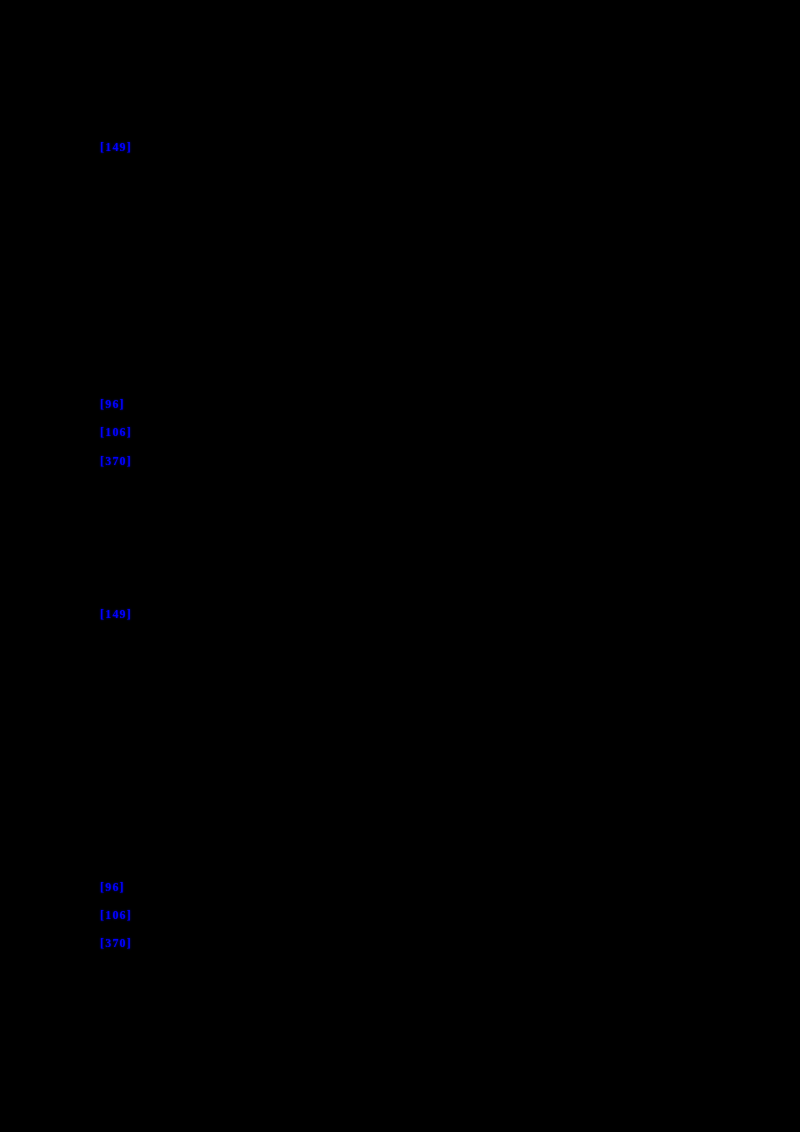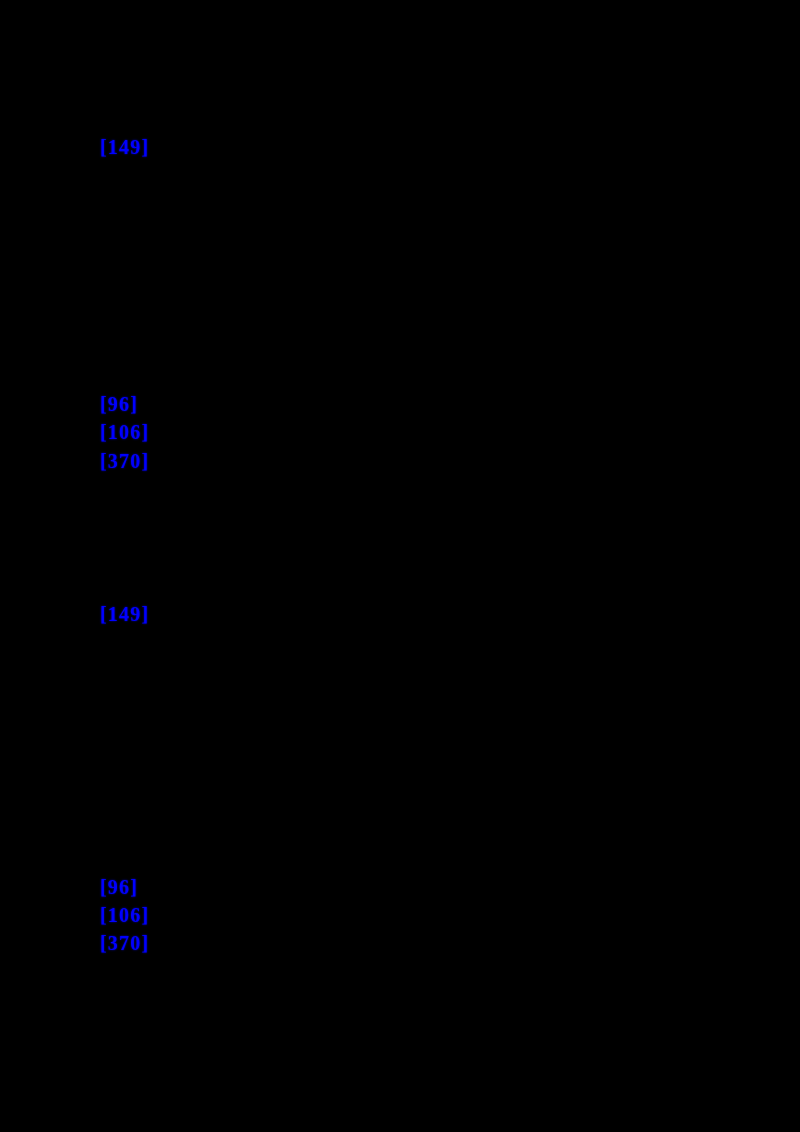--- a/index.html
+++ b/index.html
@@ -14,21 +14,21 @@
     background: #000000;
     overflow: hidden;
     font-family: "Liberation Serif", serif;
   }
   .cite-link {
     position: absolute;
     left: 100px;
     display: inline-block;
     color: #0000ff;
     font-weight: bold;
-    font-size: 20px;
+    font-size: 12px;
     line-height: 15px;
     letter-spacing: 1.2px;
     text-decoration: none;
     text-shadow: 0 0 2px #0000cc;
     white-space: nowrap;
     cursor: pointer;
   }
   
   .pos-a  { top: 140px; }
   .pos-b1 { top: 397px; }

